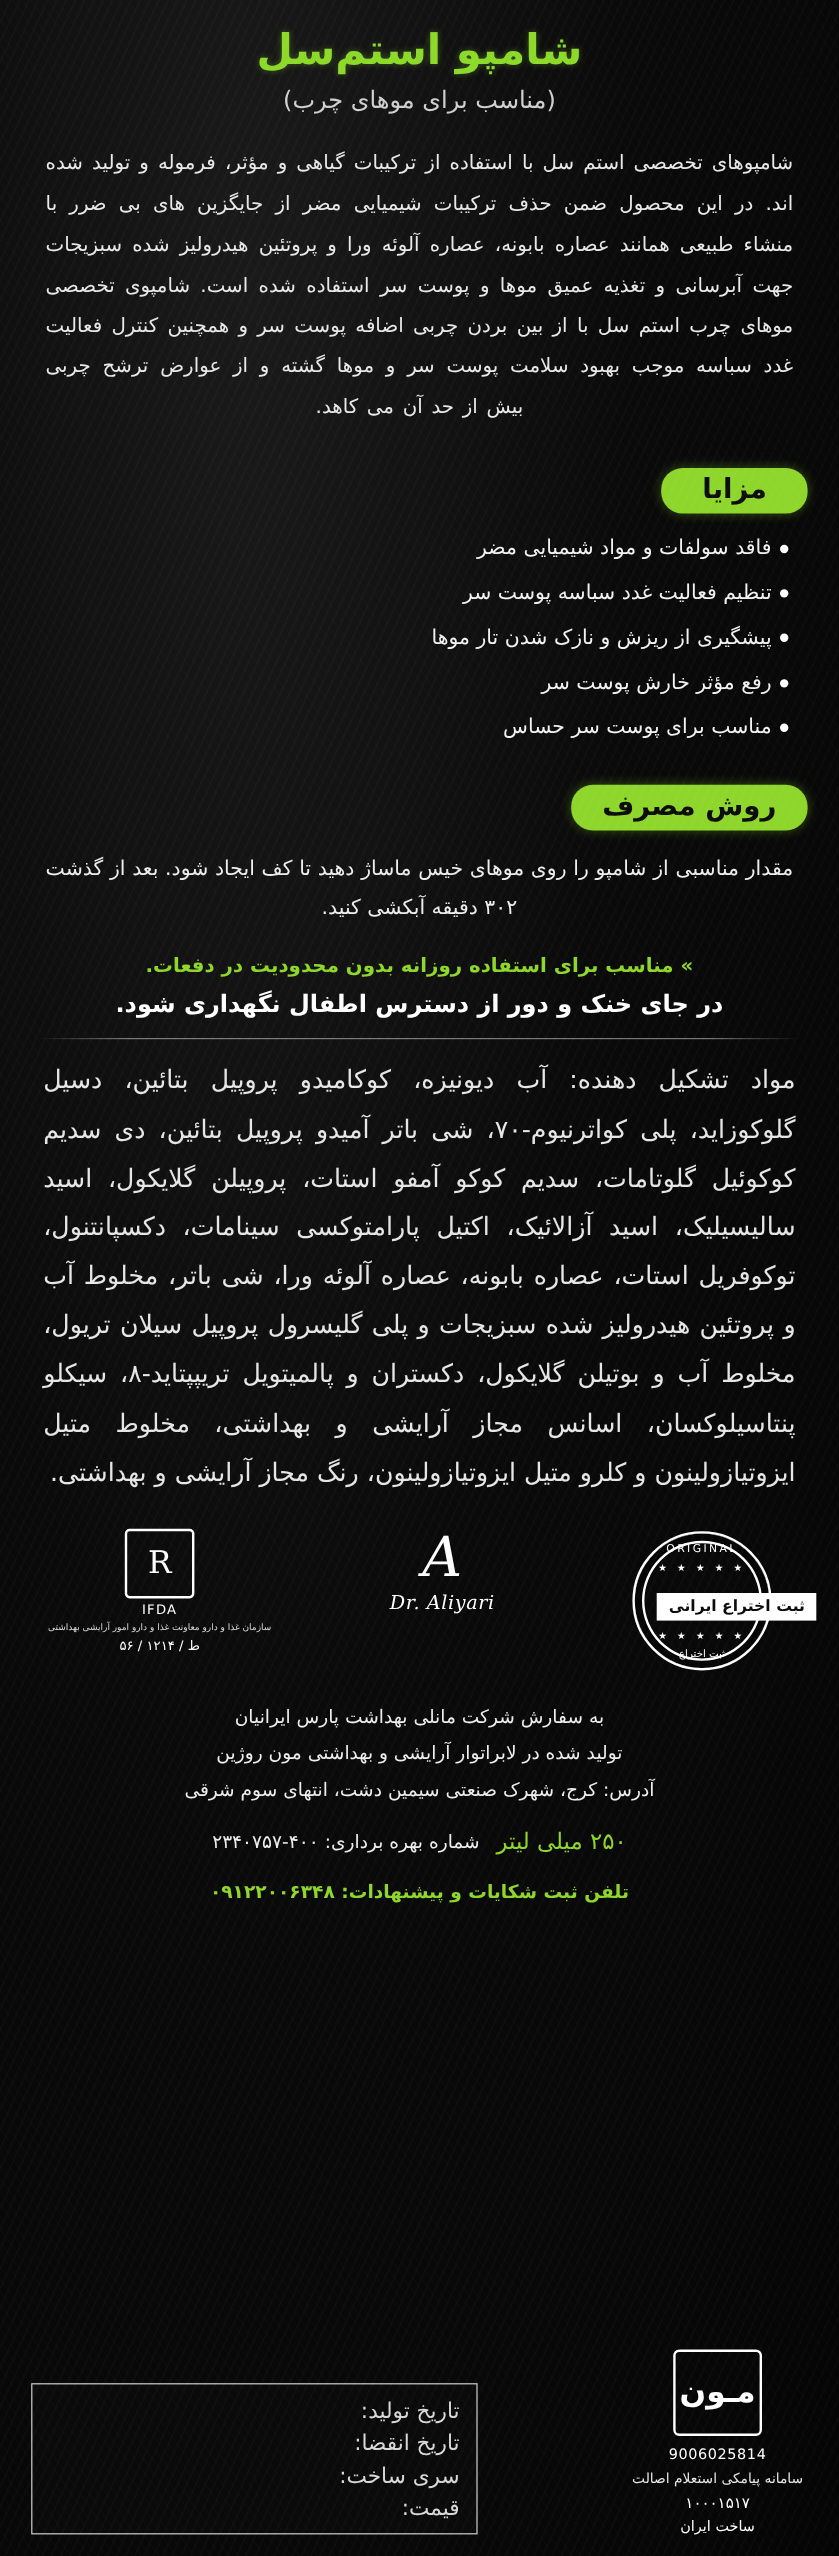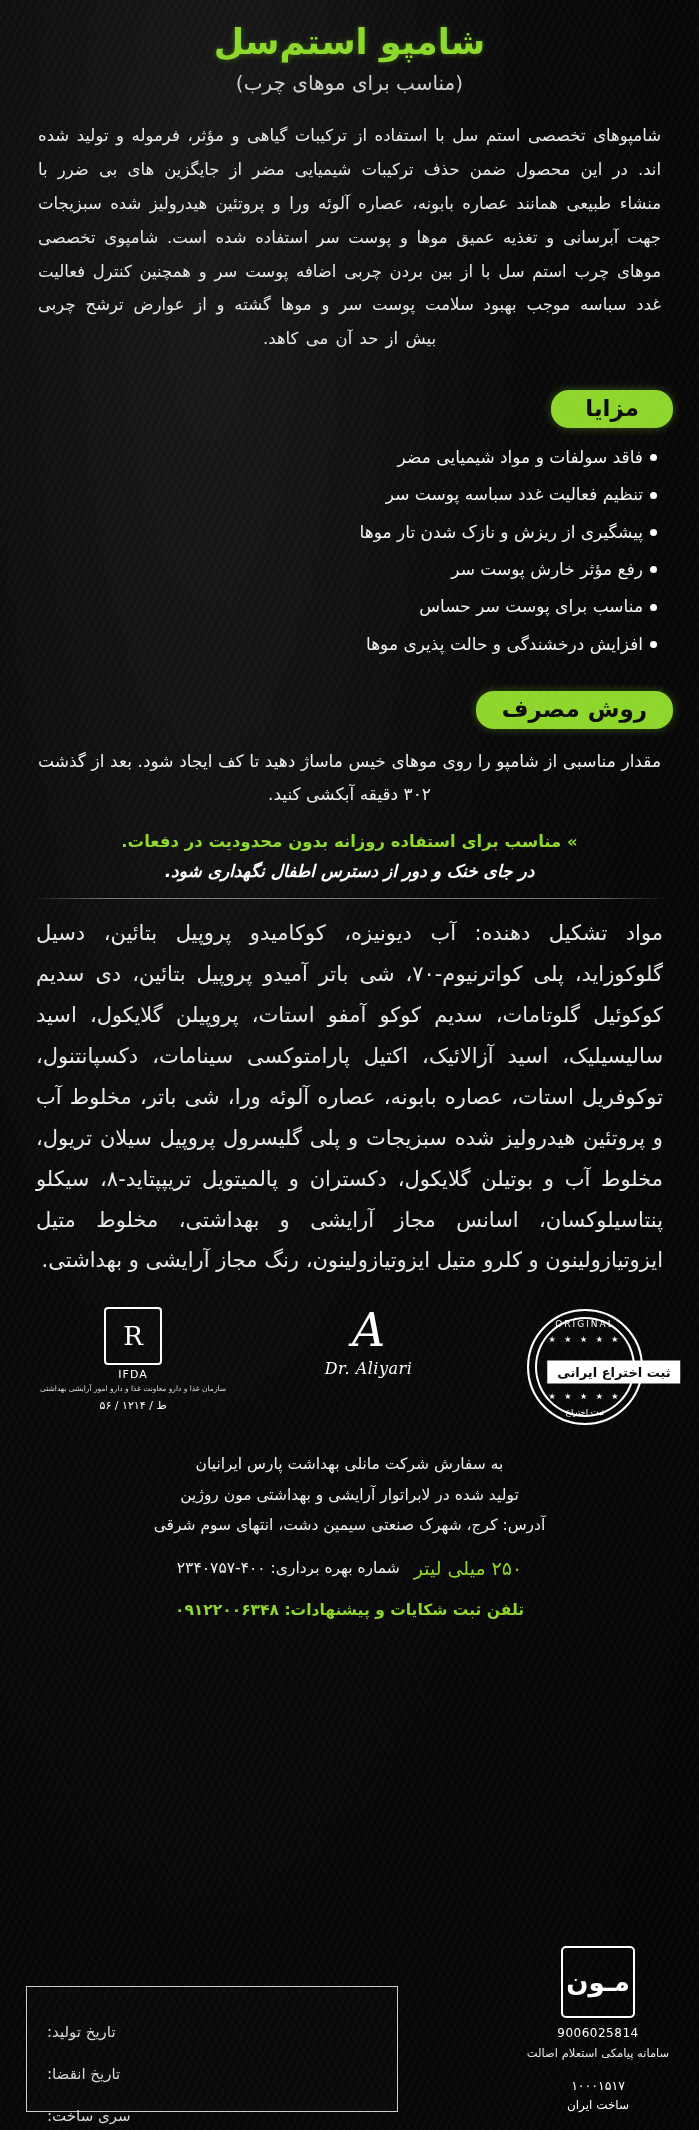--- a/index.html
+++ b/index.html
@@ -118,25 +118,24 @@
   .usage-note {
     margin: 16px 12px 0 12px;
     font-size: 16.5px;
     line-height: 1.8;
     color: #8ed62b;
     text-align: center;
     font-weight: bold;
   }
   .usage-note2 {
     margin: 4px 12px 17px 12px;
-    font-size: 17px;
+    font-size: 20px;
     color: #ffffff;
     text-align: center;
     font-weight: bold;
-    font-style: italic;
   }
 
   .divider {
     margin: 16px 6px 0 6px;
     height: 1px;
     background: linear-gradient(to left, rgba(255,255,255,0) 0%, rgba(255,255,255,.45) 12%, rgba(255,255,255,.45) 88%, rgba(255,255,255,0) 100%);
   }
 
   
   .ingredients {
@@ -304,39 +303,38 @@
   }
   .sms-logo .glyph {
     position: absolute; left: 50%; top: 50%;
     transform: translate(-50%,-50%);
     font-size: 26px;
     color: #ffffff;
     font-weight: bold;
   }
   .sms-code { font-size: 12px; letter-spacing: .5px; }
   .sms-text { font-size: 11.5px; line-height: 1.7; margin-top: 4px; color: #e6e6e6; }
-  .sms-num { font-size: 12.5px; margin-top: 14px; }
+  .sms-num { font-size: 12.5px; margin-top: 2px; }
   .sms-made { font-size: 12px; margin-top: 5px; }
 
   .fields-box {
     border: 1px solid #cfcfcf;
     background: #0a0a0a;
     width: 372px;
     height: 126px;
     padding: 12px 14px 10px 14px;
     display: flex;
     flex-direction: column;
     justify-content: space-between;
   }
   .field-line {
-    font-size: 15px;
+    font-size: 18px;
     color: #d8d8d8;
-    text-align: left;
+    text-align: right;
     padding-left: 6px;
-    margin-top: 24px;
   }
 </style>
 </head>
 <body>
 
 <div class="label">
 
   <div class="title-block">
     <div class="product-title">شامپو استم‌سل</div>
     <div class="product-subtitle">(مناسب برای موهای چرب)</div>
@@ -346,21 +344,20 @@
 
   <div class="pill-row">
     <div class="pill">مزایا</div>
   </div>
   <ul class="bullets">
     <li><span class="dot"></span><span>فاقد سولفات و مواد شیمیایی مضر</span></li>
     <li><span class="dot"></span><span>تنظیم فعالیت غدد سباسه پوست سر</span></li>
     <li><span class="dot"></span><span>پیشگیری از ریزش و نازک شدن تار موها</span></li>
     <li><span class="dot"></span><span>رفع مؤثر خارش پوست سر</span></li>
     <li><span class="dot"></span><span>مناسب برای پوست سر حساس</span></li>
-    <li><span class="dot"></span><span>افزایش درخشندگی و حالت پذیری موها</span></li>
   </ul>
 
   <div class="pill-row">
     <div class="pill wide">روش مصرف</div>
   </div>
   <p class="usage-text">مقدار مناسبی از شامپو را روی موهای خیس ماساژ دهید تا کف ایجاد شود. بعد از گذشت ۳۰۲ دقیقه آبکشی کنید.</p>
   <p class="usage-note">» مناسب برای استفاده روزانه بدون محدودیت در دفعات.</p>
   <p class="usage-note2">در جای خنک و دور از دسترس اطفال نگهداری شود.</p>
 
   <div class="divider"></div>

